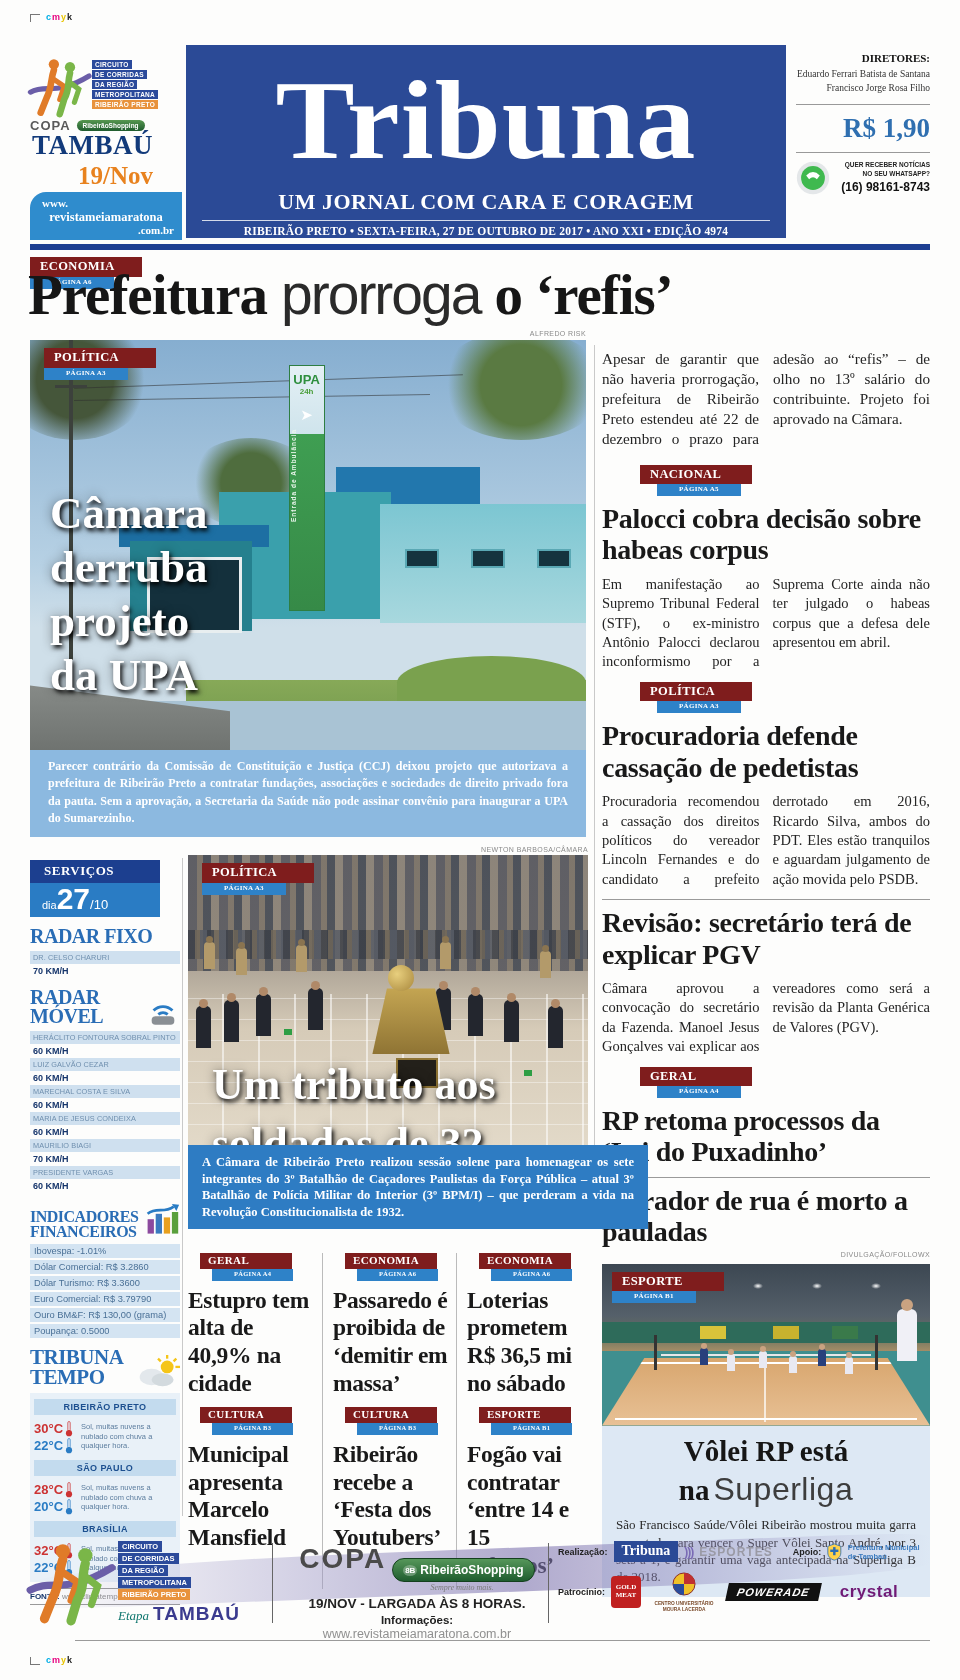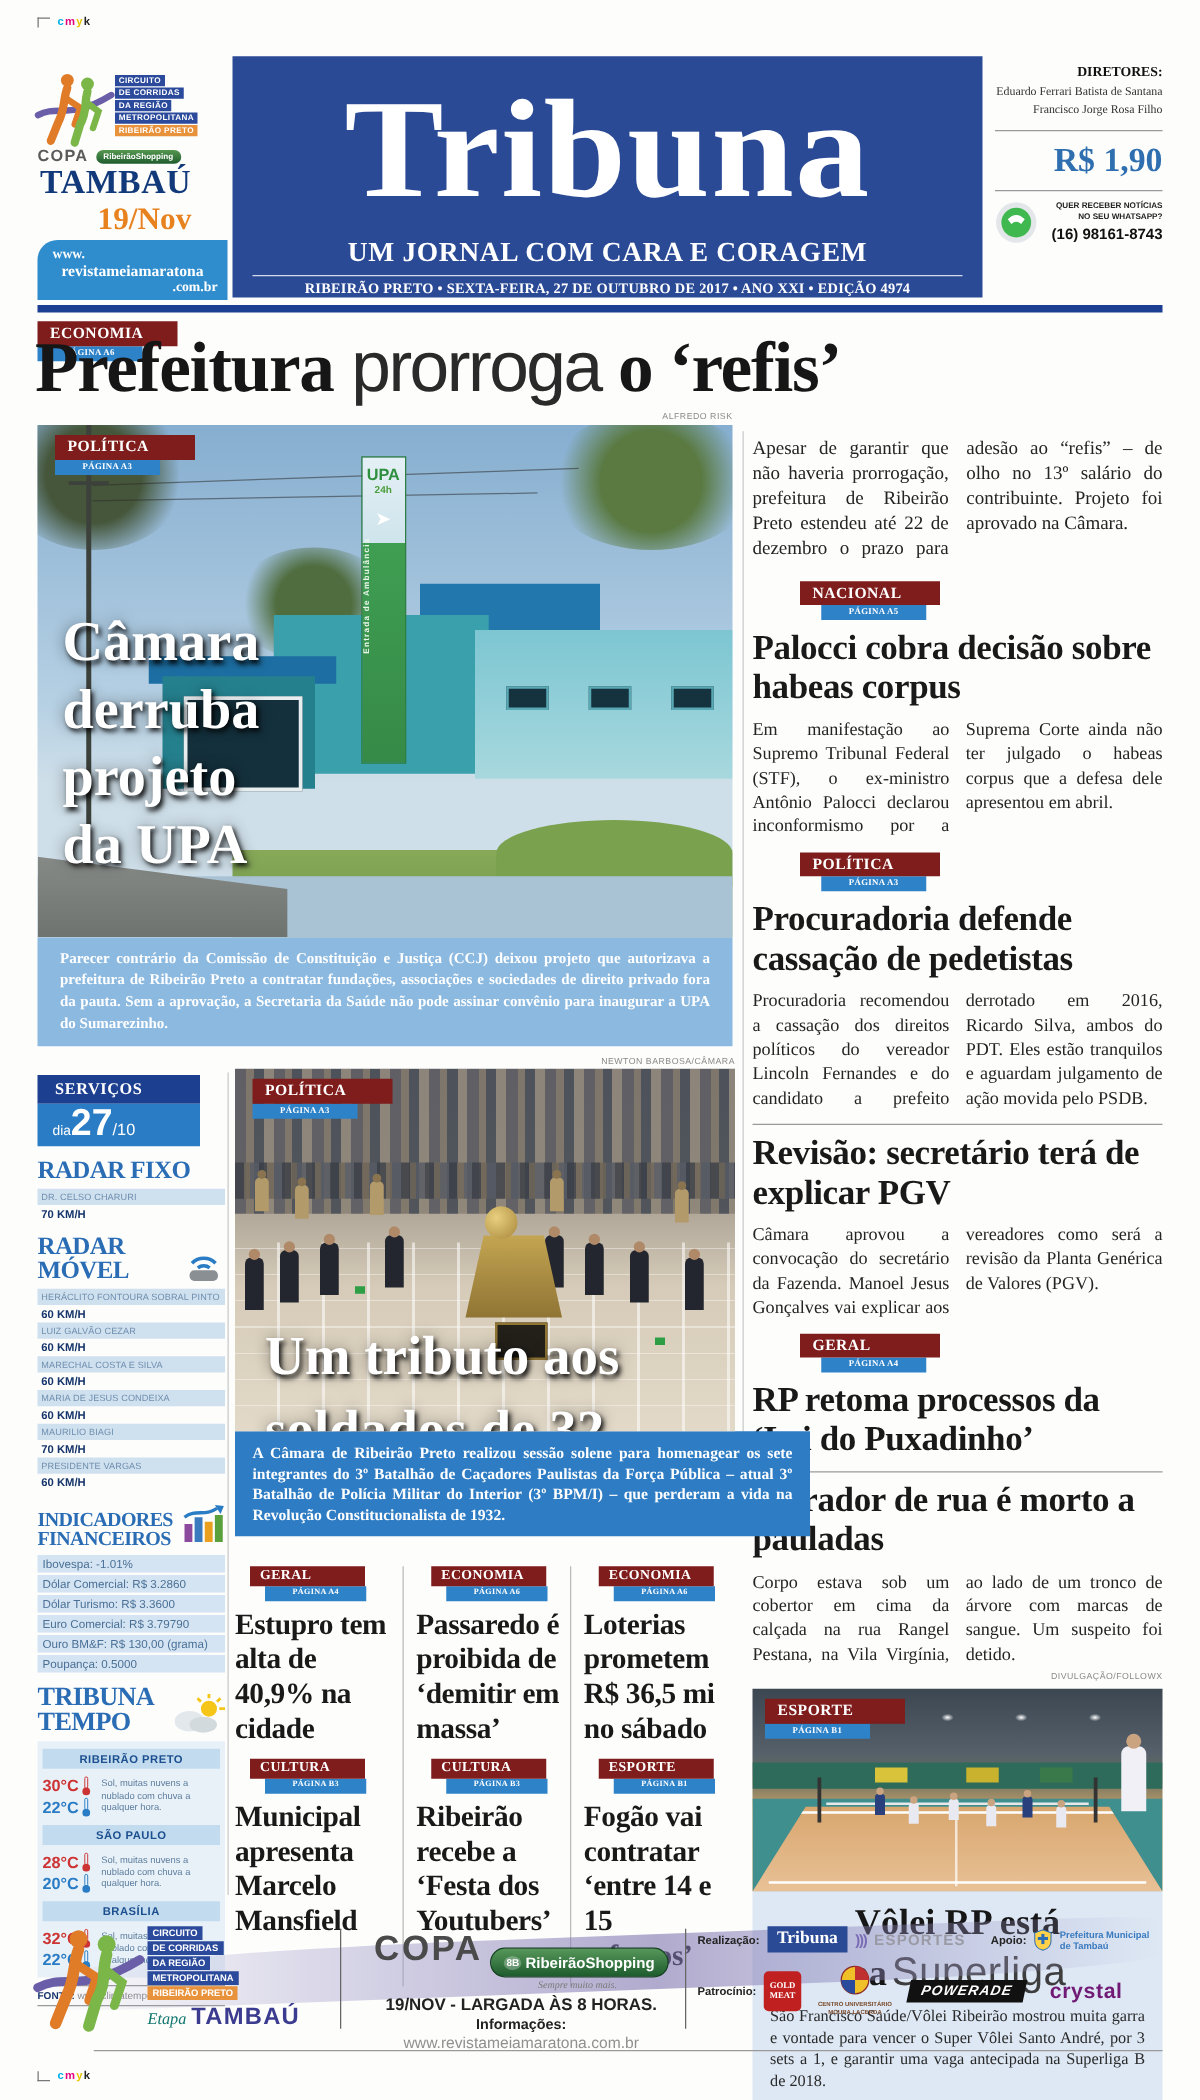--- a/index.html
+++ b/index.html
@@ -323,21 +323,20 @@
   <p class="body2">Câmara aprovou a convocação do secretário da Fazenda. Manoel Jesus Gonçalves vai explicar aos vereadores como será a revisão da Planta Genérica de Valores (PGV).</p>
 
   <div class="tag ind">
     <span class="m">GERAL</span>
     <span class="s">PÁGINA A4</span>
   </div>
   <h2 class="art-hl">RP retoma processos da ‘Lei do Puxadinho’</h2>
 
   <hr class="rule">
   <h2 class="art-hl">Morador de rua é morto a pauladas</h2>
-  <p class="body2">Corpo estava sob um cobertor em cima da calçada na rua Rangel Pestana, na Vila Virgínia, ao lado de um tronco de árvore com marcas de sangue. Um suspeito foi detido.</p>
   <div class="credit art-credit">DIVULGAÇÃO/FOLLOWX</div>
 
   <div class="photo-volei">
     <div class="gymlight" style="left:12%"></div>
     <div class="gymlight" style="left:28%"></div>
     <div class="gymlight" style="left:46%"></div>
     <div class="gymlight" style="left:64%"></div>
     <div class="gymlight" style="left:82%"></div>
     <div class="bannerwall">
       <i style="left:30%"></i>

